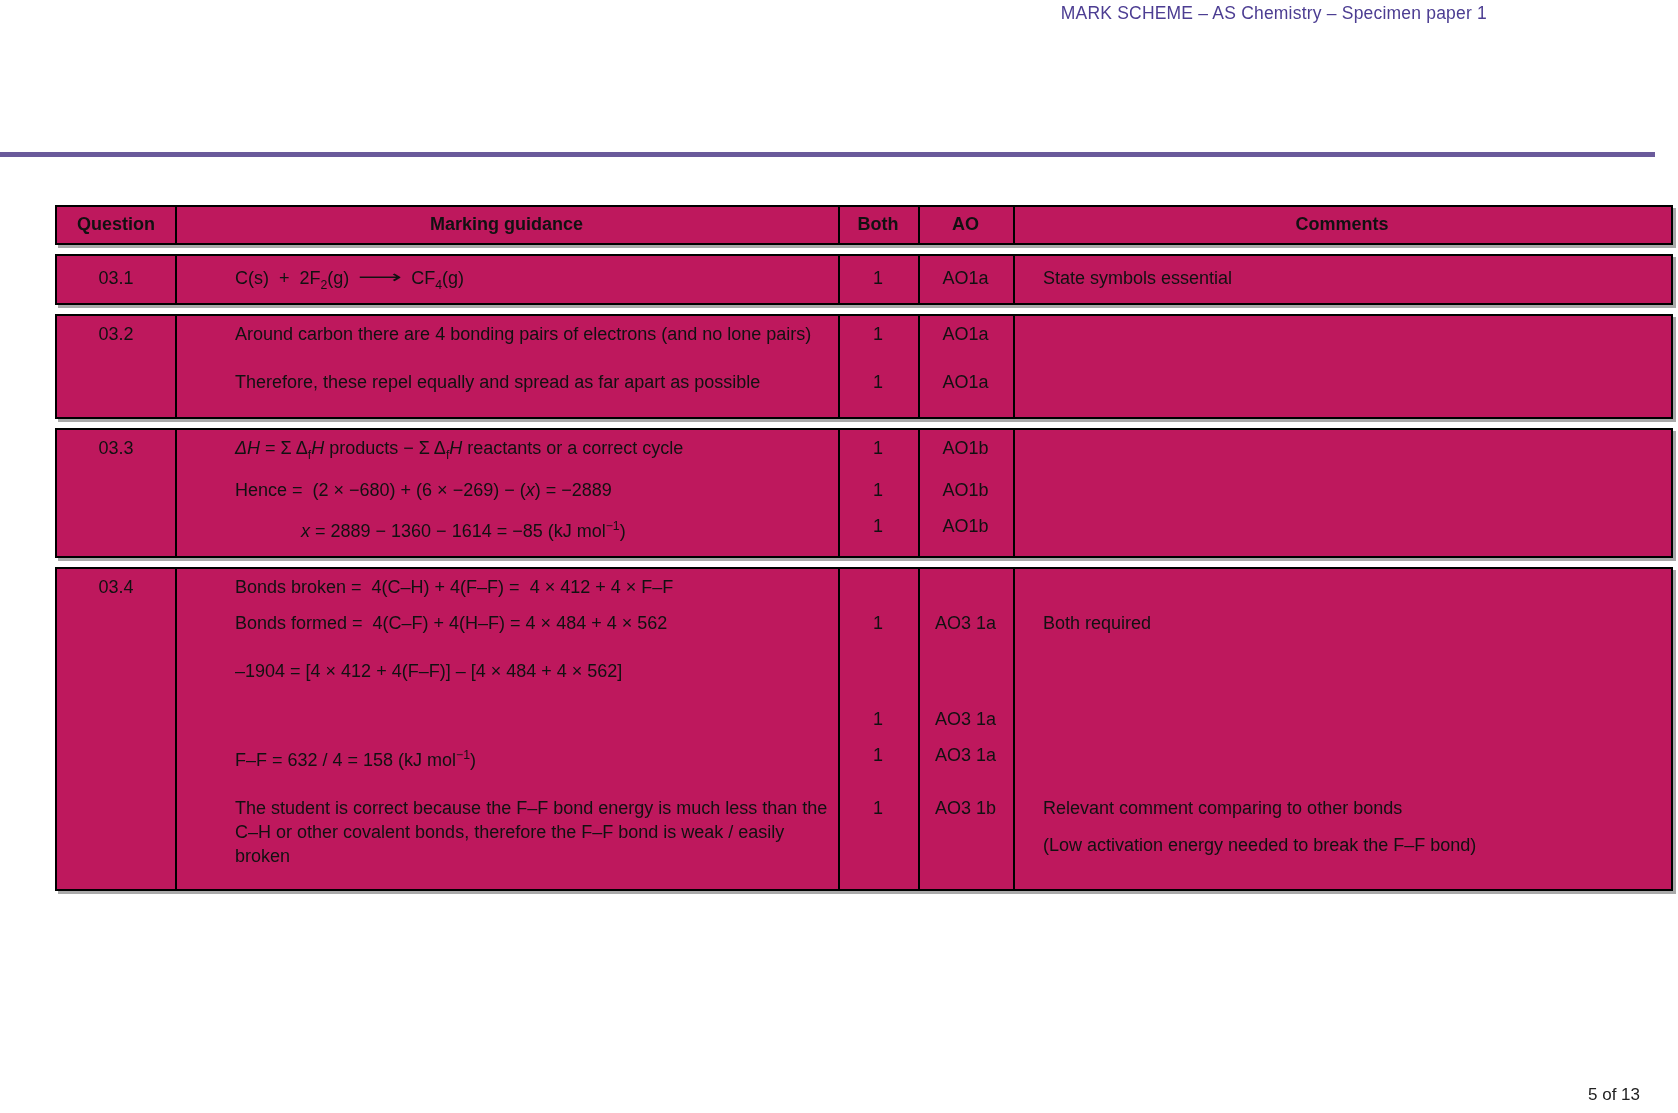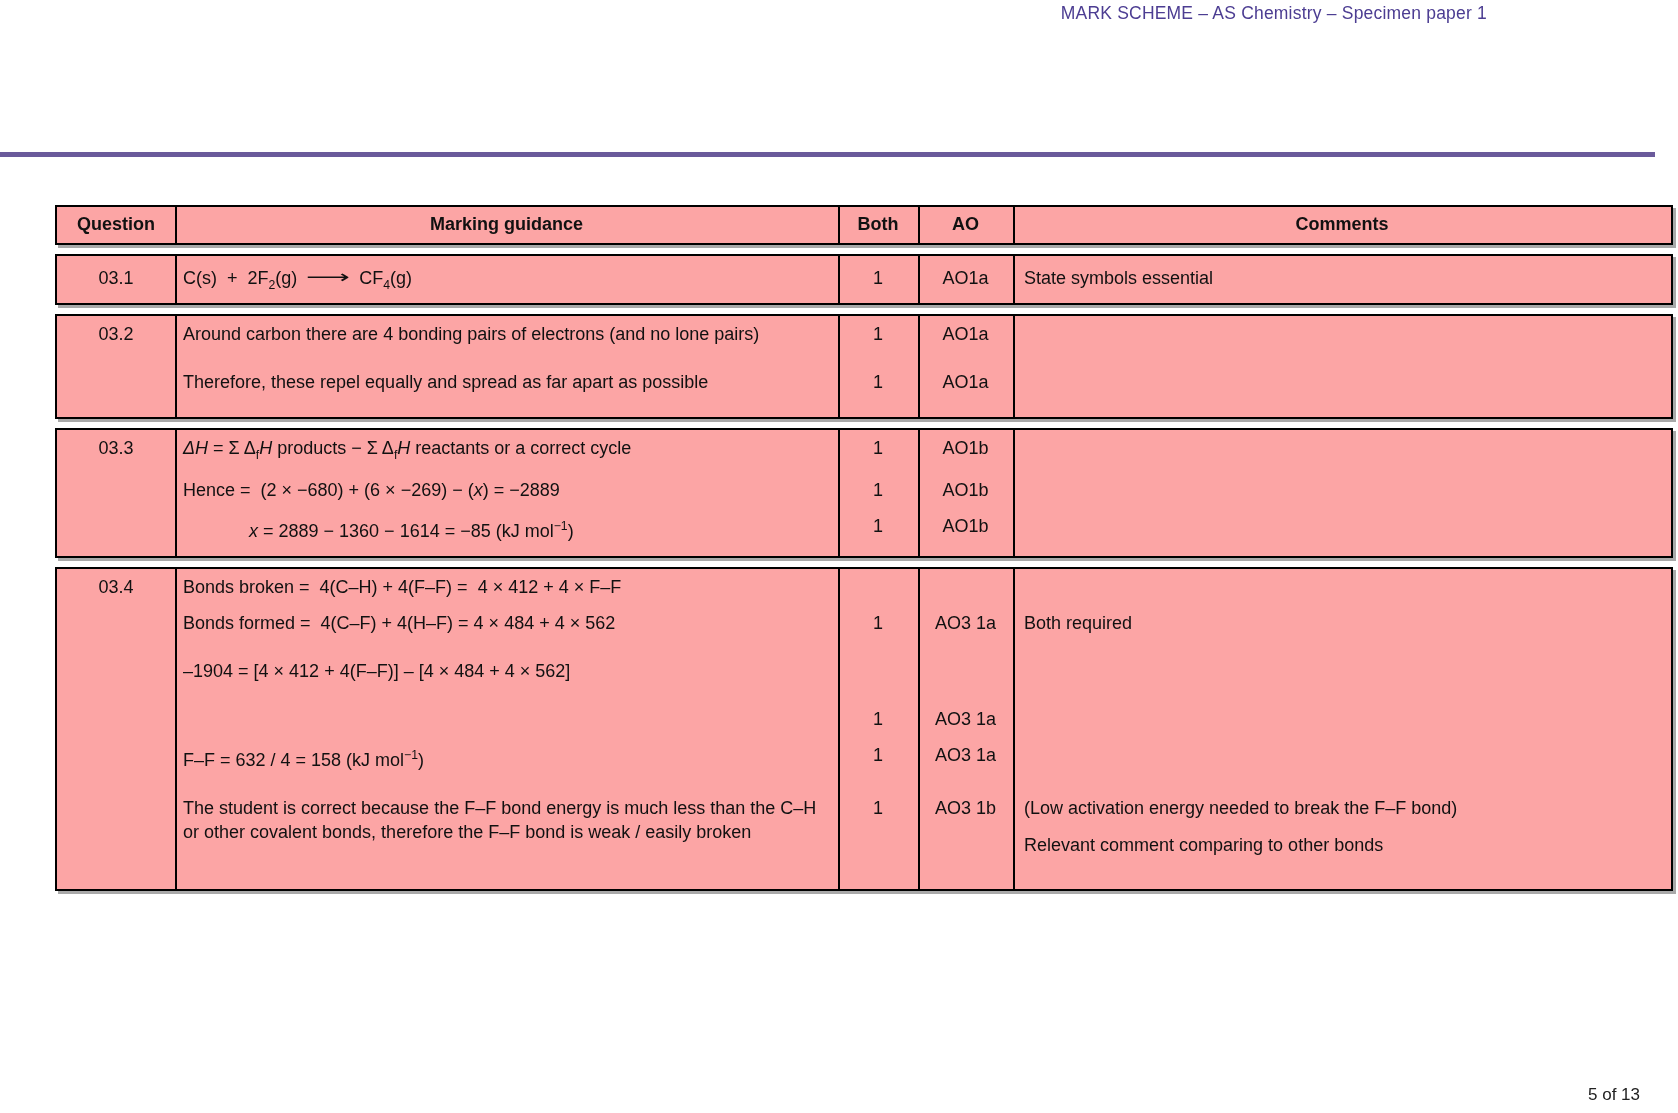--- a/index.html
+++ b/index.html
@@ -10,36 +10,36 @@
   }
   .doc-header{
     position:absolute;top:3px;right:191px;
     font-size:17.5px;color:#4c3d92;letter-spacing:0.2px;
   }
   .rule{
     position:absolute;top:152px;left:0;width:1655px;height:5px;background:#6a5a9b;
   }
   .table-area{position:absolute;left:55px;top:205px;width:1618px;}
   .row-box{
-    position:relative;box-sizing:border-box;background:#fca5a5;
+    position:relative;box-sizing:border-box;background:#be185d;
     border:2px solid #000;box-shadow:3px 3px 0 #a9a9a9;
     display:grid;grid-template-columns:118px 663px 80px 95px 1fr;
     align-content:start;margin-bottom:9px;
   }
   .vline{position:absolute;top:0;bottom:0;width:2px;background:#000;}
   .header-box{min-height:40px;}
   .hcell{
     display:flex;align-items:center;justify-content:center;
     font-weight:bold;font-size:18px;padding:7px 2px;
   }
   .cell{padding:6px 10px;font-size:18px;line-height:24px;}
   .qcell{text-align:center;}
-  .gcell{padding-left:8px;padding-right:8px;}
+  .gcell{padding-left:28px;padding-right:8px;margin-left:32px;}
   .mcell,.acell{text-align:center;padding-left:2px;padding-right:2px;white-space:nowrap;}
-  .ccell{padding-left:11px;padding-right:8px;}
+  .ccell{padding-left:30px;padding-right:8px;}
   .spaced{padding-top:18px;}
   .r0{min-height:48px;}
   .r0 .cell{padding-top:10px;}
   .r1{min-height:105px;}
   .r2{min-height:130px;}
   .r3{min-height:324px;}
   sub{font-size:68%;}
   sup{font-size:68%;}
   .arrow{display:inline-block;transform:scaleX(1.7);margin:0 18px;position:relative;top:-1px;}
   .indent{display:inline-block;width:66px;}
@@ -133,18 +133,18 @@
       <div class="cell acell spaced" style="grid-area: 4 / 4;">AO3 1a</div>
       <div class="cell ccell spaced" style="grid-area: 4 / 5;"></div>
       <div class="cell gcell" style="grid-area: 5 / 2;">F–F = 632 / 4 = 158 (kJ mol<sup>−1</sup>)</div>
       <div class="cell mcell" style="grid-area: 5 / 3;">1</div>
       <div class="cell acell" style="grid-area: 5 / 4;">AO3 1a</div>
       <div class="cell ccell" style="grid-area: 5 / 5;"></div>
       <div class="cell gcell spaced" style="grid-area: 6 / 2;">The student is correct because the F–F bond energy is much less than the C–H or other covalent bonds, therefore the F–F bond is weak / easily broken</div>
       <div class="cell mcell spaced" style="grid-area: 6 / 3;">1</div>
       <div class="cell acell spaced" style="grid-area: 6 / 4;">AO3 1b</div>
       <div class="cell ccell spaced" style="grid-area: 6 / 5;">
+        <div class="comment-line">Relevant comment comparing to other bonds</div>
         <div class="comment-line">(Low activation energy needed to break the F–F bond)</div>
-        <div class="comment-line">Relevant comment comparing to other bonds</div>
       </div>
     </div>
   </div>
 <div class="footer">5 of 13</div>
 
 </body></html>

